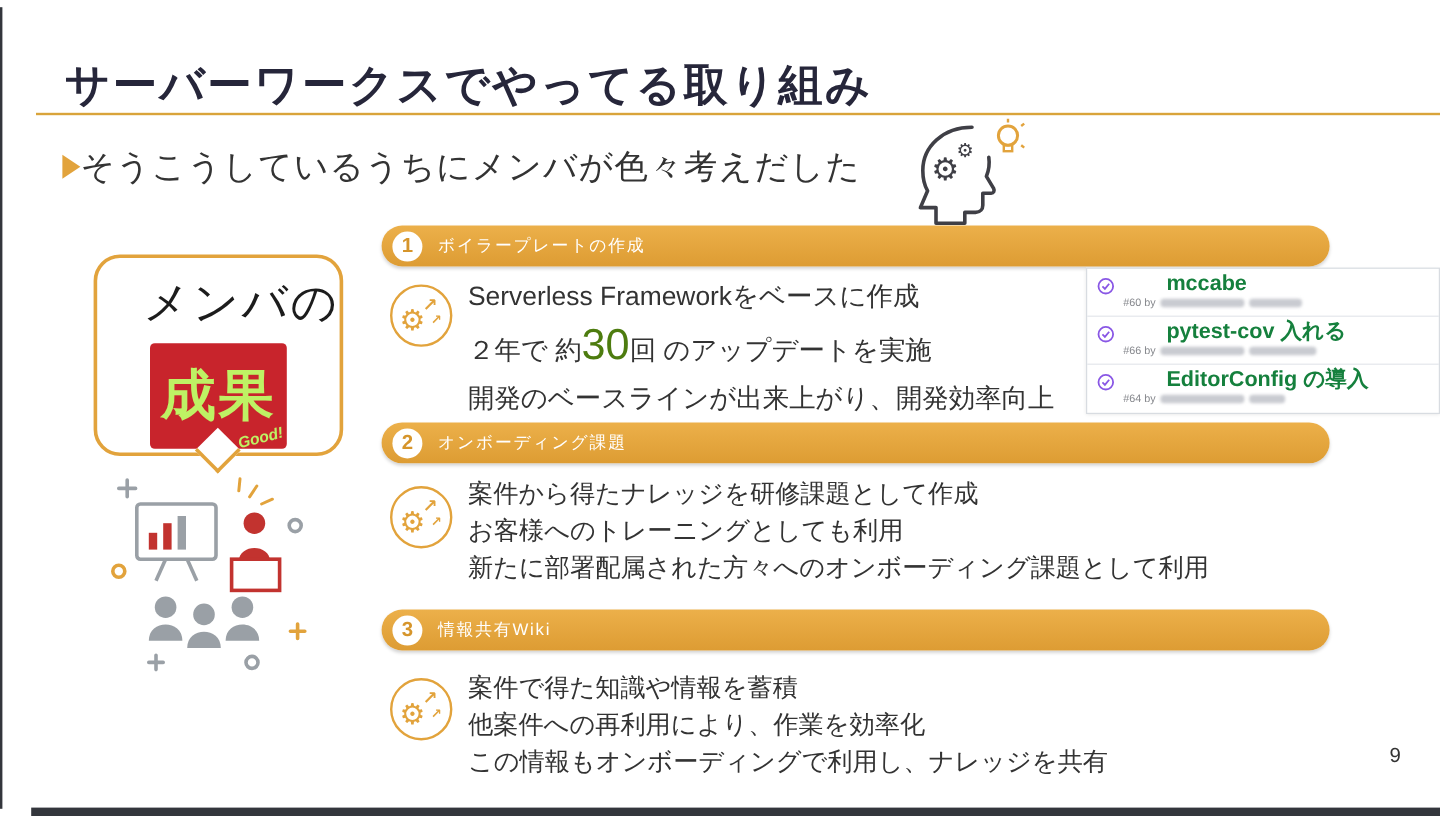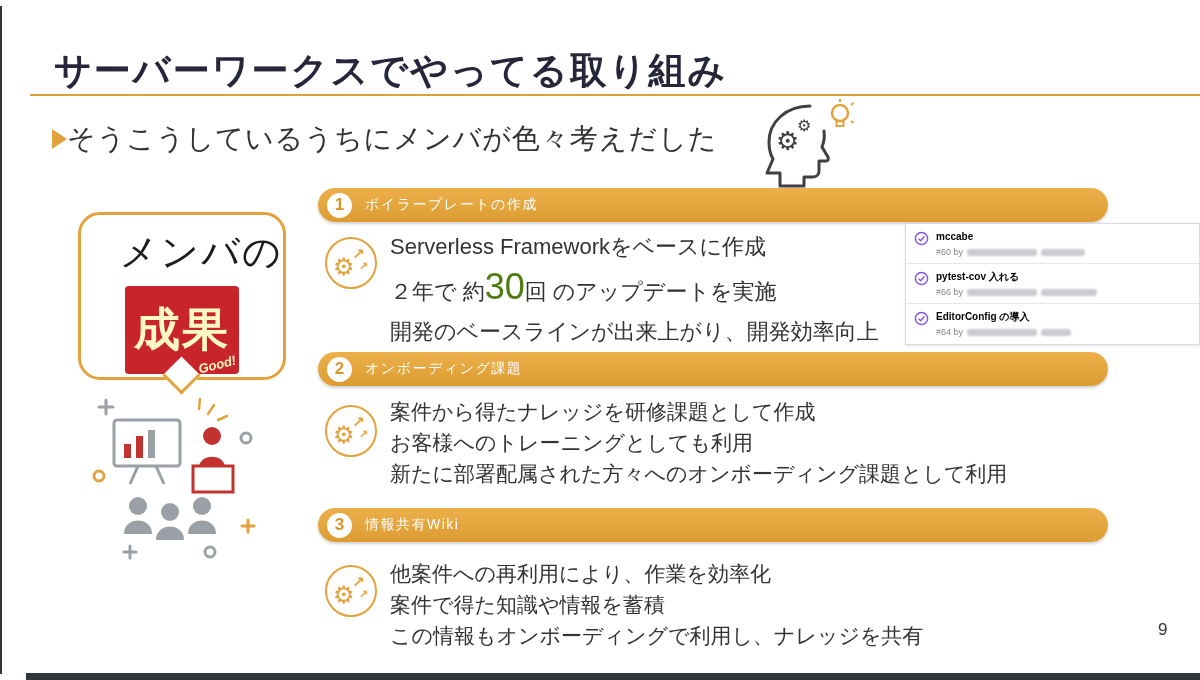--- a/index.html
+++ b/index.html
@@ -23,21 +23,21 @@
 
   .head-icon{position:absolute;left:752px;top:98px;}
 
   
   .bubble{position:absolute;left:78px;top:212px;width:202px;height:162px;border:3px solid #E2A33C;
           border-radius:22px;background:#fff;z-index:1;}
   .bubble-tail{position:absolute;left:168px;top:362px;width:24px;height:24px;background:#fff;
                border-right:3px solid #E2A33C;border-bottom:3px solid #E2A33C;transform:rotate(45deg);z-index:2;}
   .bubble-text{margin-top:12px;text-align:right;font-size:38px;color:#1c1c1c;letter-spacing:2px;}
   .stamp{position:relative;margin:8px auto 0 auto;width:114px;height:88px;background:#C8242C;
-         color:#fef9c3;display:flex;align-items:center;justify-content:center;
+         color:#bef264;display:flex;align-items:center;justify-content:center;
          font-size:46px;font-weight:bold;letter-spacing:2px;border-radius:4px;}
   .stamp-good{position:absolute;right:3px;bottom:2px;font-size:13px;font-weight:bold;
               transform:rotate(-14deg);font-style:italic;letter-spacing:0;}
 
   .illustration{position:absolute;left:86px;top:392px;}
 
   
   .banner{position:absolute;left:318px;width:790px;height:34px;border-radius:17px;
           background:linear-gradient(180deg,#ECB04A,#DD9C33);display:flex;align-items:center;gap:13px;
           padding-left:9px;box-sizing:border-box;box-shadow:0 2px 3px rgba(0,0,0,0.18);}
@@ -57,21 +57,21 @@
   .c2{top:396px;font-size:21px;} .c2 .line{line-height:31px;}
   .c3{top:558px;font-size:21px;} .c3 .line{line-height:31px;}
 
   
   .gh-card{position:absolute;left:905px;top:223px;width:295px;background:#fff;
            border:1px solid #d8dce1;box-shadow:0 1px 3px rgba(0,0,0,0.10);box-sizing:border-box;}
   .gh-row{height:40px;border-bottom:1px solid #e4e7eb;display:flex;align-items:flex-start;
           padding:6px 8px;gap:7px;box-sizing:border-box;}
   .gh-row:last-child{border-bottom:none;}
   .gh-check{flex:0 0 auto;margin-top:1px;}
-  .gh-title{font-size:10px;font-weight:bold;color:#000000;line-height:13px;}
+  .gh-title{font-size:18px;font-weight:bold;color:#15803d;line-height:13px;margin-left:36px;}
   .gh-meta{font-size:9px;color:#85878c;display:flex;align-items:center;gap:4px;margin-top:4px;}
   .blur{height:7px;background:#c9cbd1;border-radius:3px;filter:blur(1.3px);display:inline-block;}
   .w70{width:70px;} .w44{width:44px;} .w56{width:56px;} .w30{width:30px;}
 
   .page-num{position:absolute;left:1158px;top:620px;font-size:17px;color:#333;}
 </style>
 </head>
 <body>
 
 <div class="frame-left"></div>
@@ -229,18 +229,18 @@
 </div>
 <div class="gear-badge g3">
   <svg width="54" height="54" viewBox="0 0 54 54">
     <circle cx="27" cy="27" r="25" fill="none" stroke="#E2A33C" stroke-width="2"></circle>
     <text x="9" y="39" font-size="24" fill="#E2A33C">⚙</text>
     <text x="28" y="23" font-size="15" fill="#E2A33C" font-weight="bold">↗</text>
     <text x="35" y="34" font-size="11" fill="#E2A33C" font-weight="bold">↗</text>
   </svg>
 </div>
 <div class="content c3">
+  <div class="line">案件で得た知識や情報を蓄積</div>
   <div class="line">他案件への再利用により、作業を効率化</div>
-  <div class="line">案件で得た知識や情報を蓄積</div>
   <div class="line">この情報もオンボーディングで利用し、ナレッジを共有</div>
 </div>
 
 <div class="page-num">9</div>
 
 </body></html>

